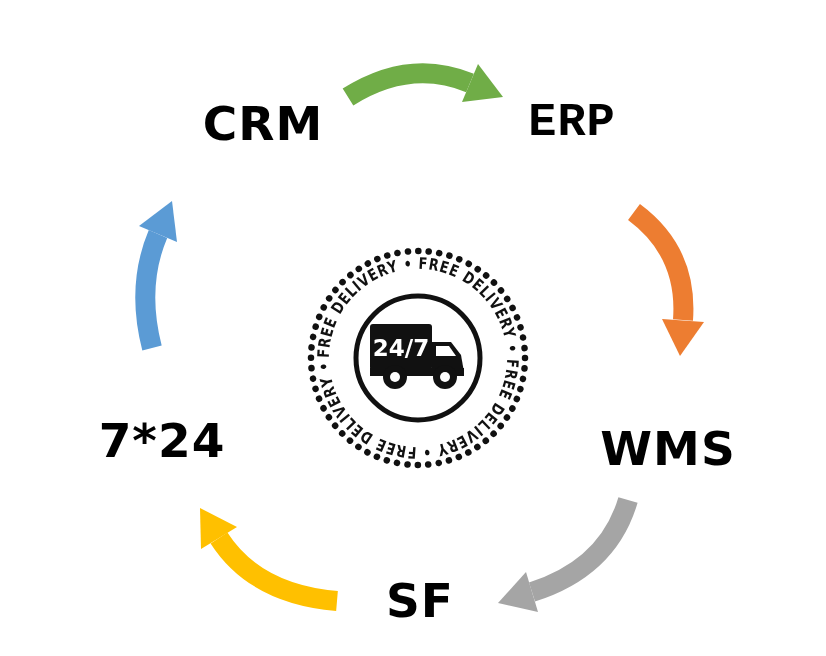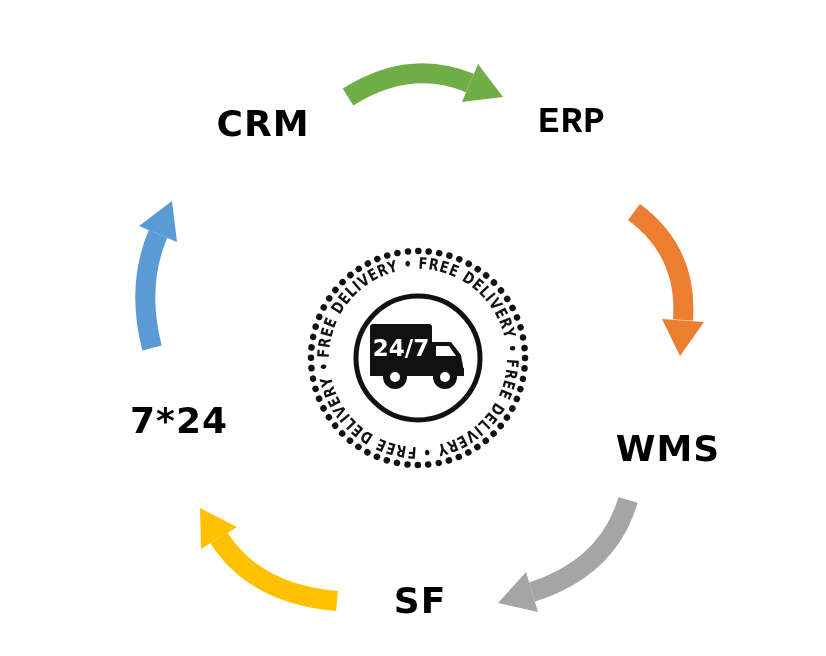--- a/index.html
+++ b/index.html
@@ -15,31 +15,31 @@
     background: #ffffff;
   }
   .stage > svg {
     position: absolute;
     left: 0; top: 0;
   }
   .node-label {
     position: absolute;
     transform: translate(-50%, -50%);
     font-weight: 800;
-    font-size: 36px;
+    font-size: 47px;
     letter-spacing: 1px;
     color: #000000;
     white-space: nowrap;
     user-select: none;
   }
   .label-crm     { left: 263px; top: 123px; }
   .label-erp     { left: 572px; top: 122px; font-family: Liberation Mono, monospace; }
   .label-wms     { left: 668px; top: 420px; margin-top: 28px; }
   .label-sf      { left: 420px; top: 600px; }
-  .label-support { left: 162px; top: 420px; margin-left: 17px; }
+  .label-support { left: 162px; top: 440px; }
 
   .ring-text {
     font-family: "DejaVu Sans", "Liberation Sans", sans-serif;
     font-weight: bold;
     font-size: 16px;
     letter-spacing: 1px;
   }
   .truck-label-text {
     font-family: "DejaVu Sans", "Liberation Sans", sans-serif;
     font-weight: bold;

